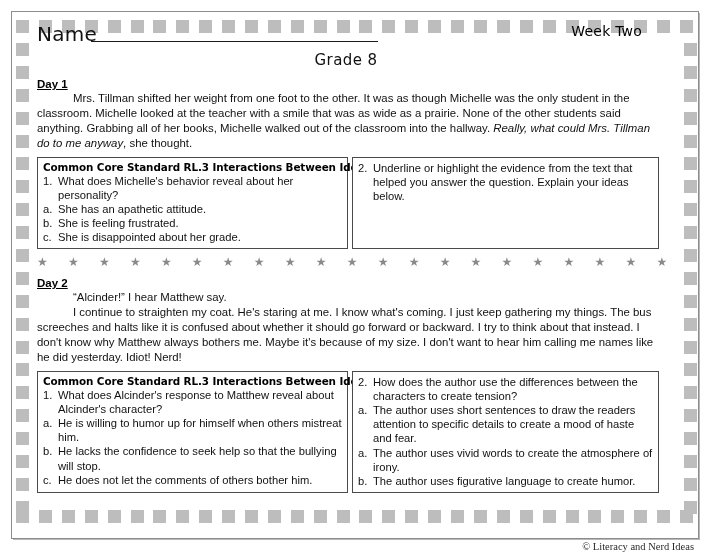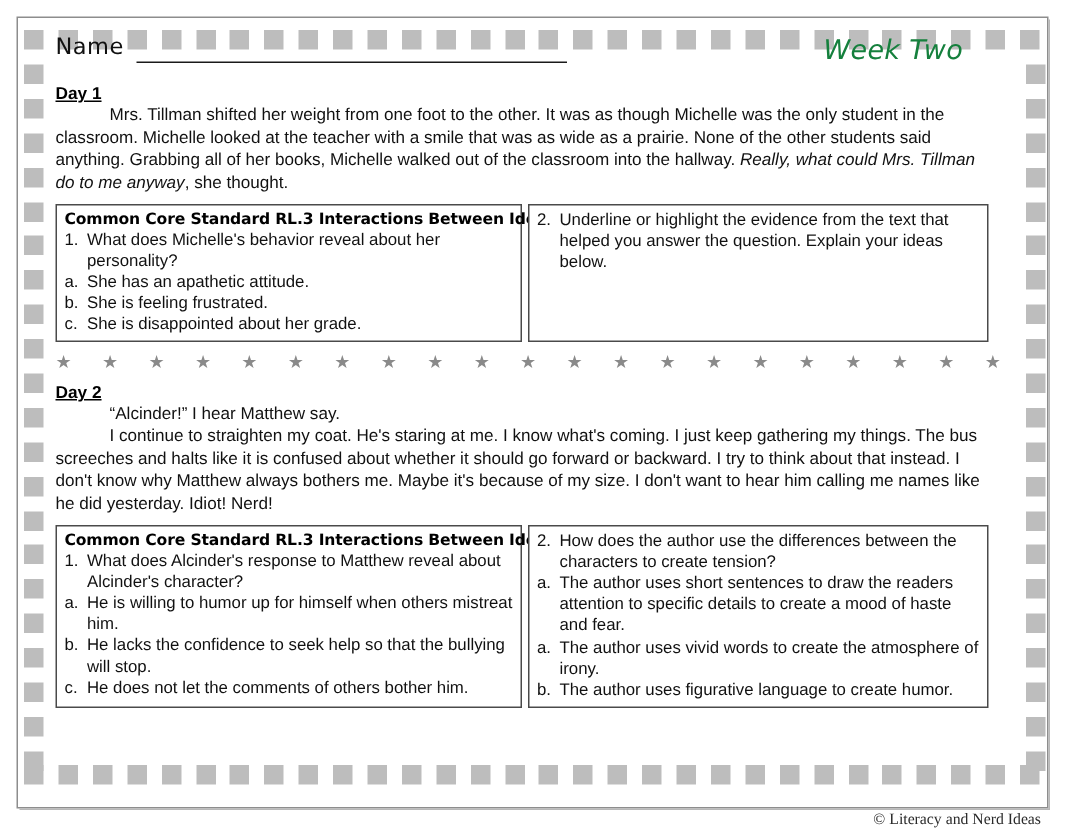--- a/index.html
+++ b/index.html
@@ -68,40 +68,39 @@
 
   .header-row {
     position: relative;
     height: 26px;
   }
   .name-label {
     position: absolute;
     left: 0;
     top: 0;
     font-family: "DejaVu Sans", sans-serif;
-    font-size: 15px;
+    font-size: 20px;
     color: #111;
     letter-spacing: .3px;
   }
   .name-rule {
     position: absolute;
     left: 54px;
     top: 19px;
     width: 287px;
     border-bottom: 1.4px solid #1a1a1a;
   }
   .week {
     position: absolute;
     right: 35px;
     top: 1px;
     font-family: "DejaVu Sans", sans-serif;
-    font-size: 18px;
-    color: #15803d;
+    font-size: 14px;
+    color: #000000;
     letter-spacing: .2px;
-    font-style: italic;
   }
 
   .title {
     text-align: center;
     font-family: "DejaVu Sans", sans-serif;
     font-size: 22.5px;
     color: #111;
     letter-spacing: .6px;
     margin-top: 6px;
     padding-right: 22px;
@@ -312,20 +311,21 @@
     </div>
 
   <div class="content">
 
     <div class="header-row">
       <div class="name-label">Name</div>
       <div class="name-rule"></div>
       <div class="week">Week Two</div>
     </div>
 
+    <div class="subtitle">Grade 8</div>
 
     <div class="day-label">Day 1</div>
     <div class="passage">
       <span class="indent"></span><span>Mrs. Tillman shifted her weight from one foot to the other.  It was as though Michelle was the only student in the classroom.  Michelle looked at the teacher with a smile that was as wide as a prairie.  None of the other students said anything.  Grabbing all of her books, Michelle walked out of the classroom into the hallway.  </span><em>Really, what could Mrs. Tillman do to me anyway</em><span>, she thought.</span>
     </div>
 
     <div class="qtable">
       <div class="qbox left">
         <div class="std">Common Core Standard RL.3 Interactions Between Ideas</div>
         <div class="qline">

